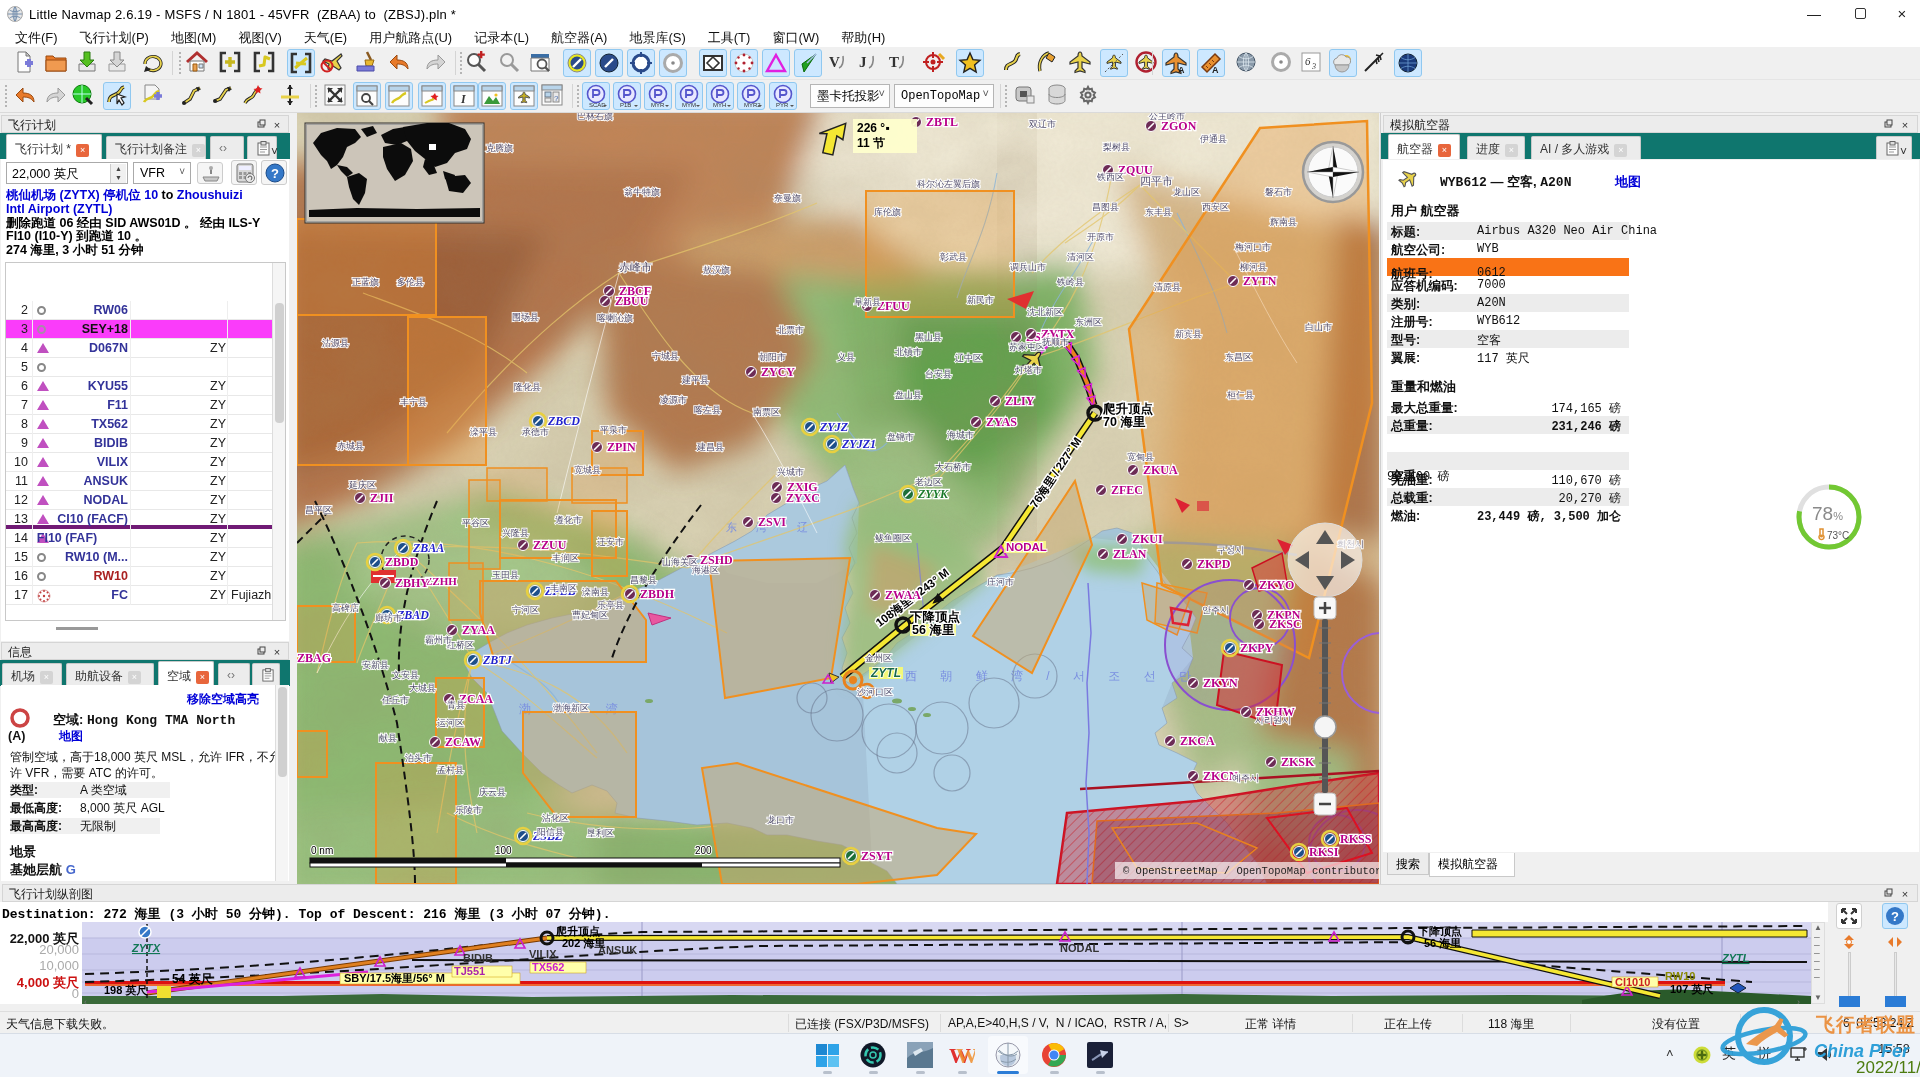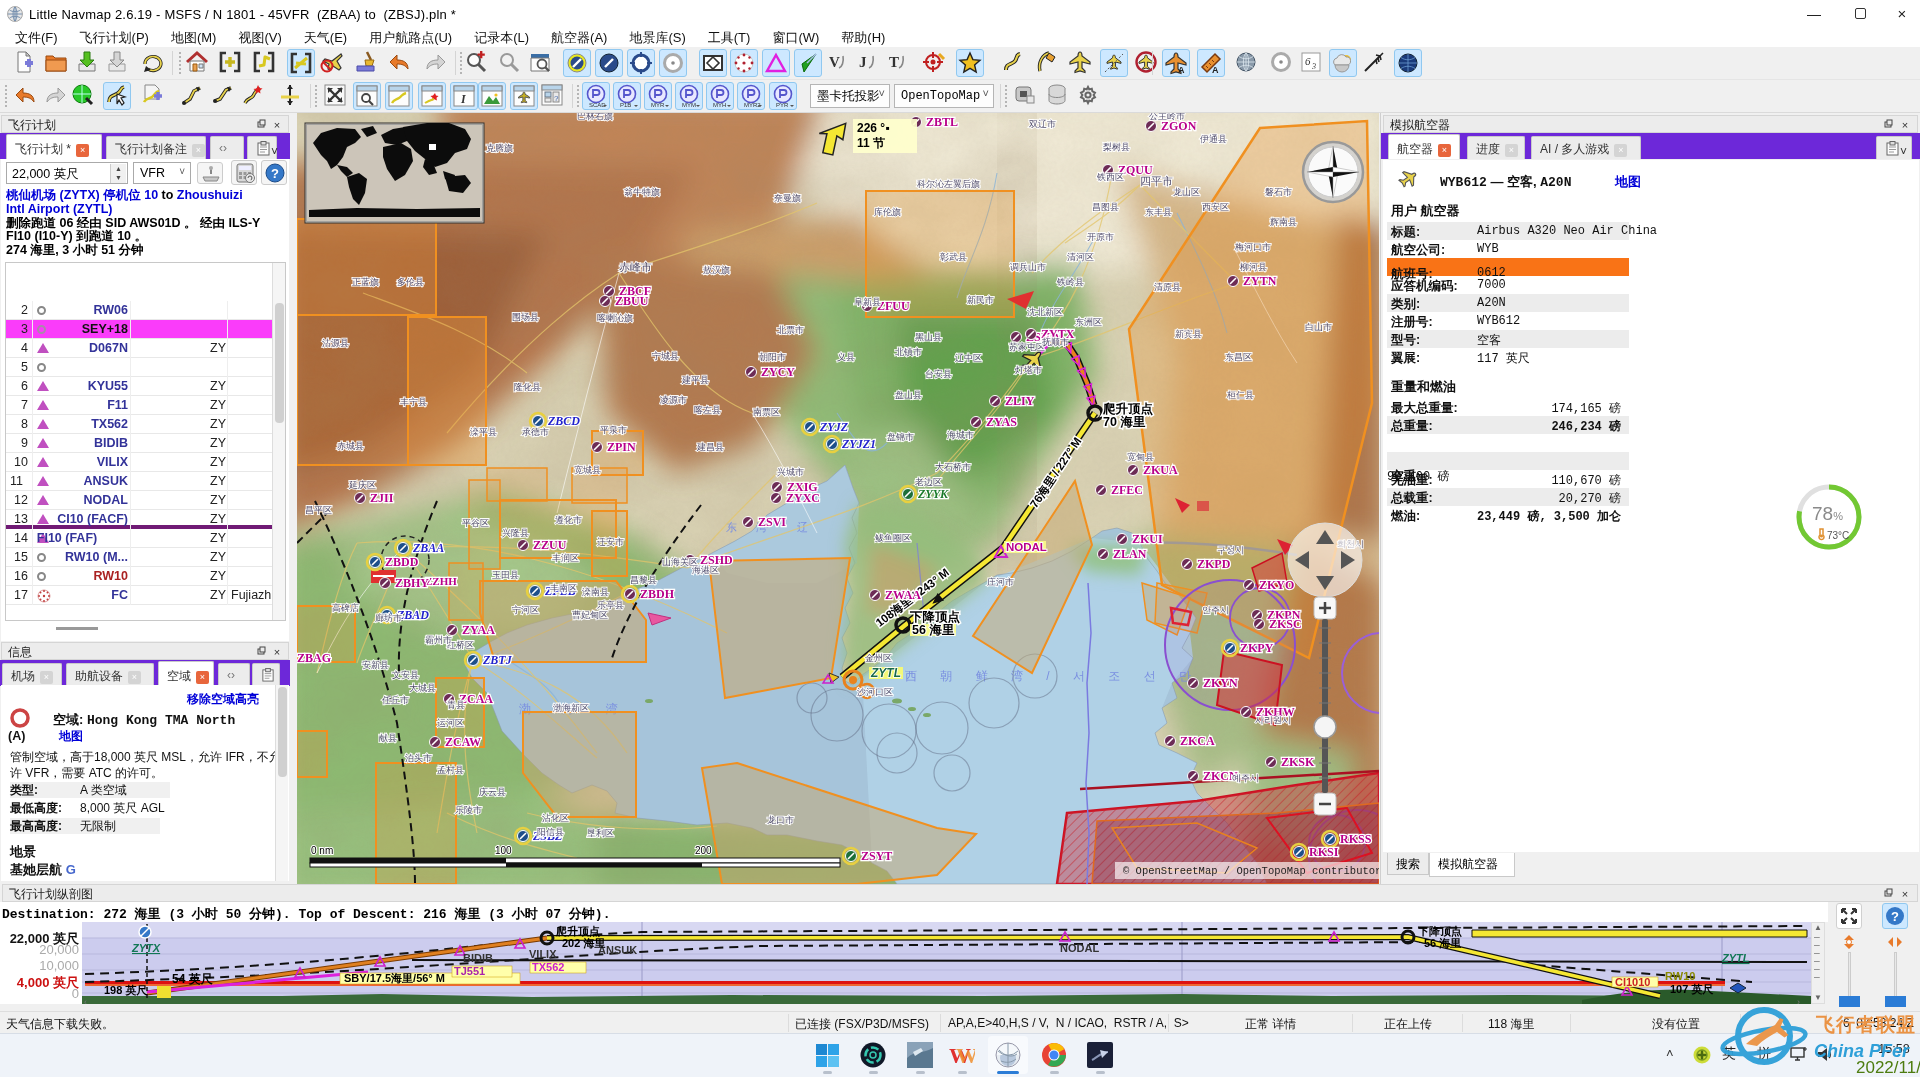--- a/index.html
+++ b/index.html
@@ -14,21 +14,21 @@
 .ic.hl{background:#cde8ff;border:1px solid #90c8f0}
 .ic svg{position:absolute;left:1px;top:1px}
 .sep{position:absolute;top:4px;width:1px;height:24px;background:#d4d4d4}
 .handle{position:absolute;top:4px;width:4px;height:24px;background-image:radial-gradient(circle,#b5b5b5 1px,transparent 1.2px);background-size:4px 4px}
 .combo{position:absolute;top:4px;height:24px;border:1px solid #b5b5b5;background:#fdfdfd;font-size:12.5px;padding:3px 0 0 6px}
 .combo .ca{position:absolute;right:4px;top:2px;color:#555;font-size:11px}
 #leftdock{position:absolute;left:0;top:113px;width:291px;height:771px;background:#f0f0f0}
 #rightdock{position:absolute;left:1380px;top:113px;width:540px;height:771px;background:#f0f0f0;border-left:1px solid #cfcfcf}
 .ptitle{height:18px;background:#ececec;border:1px solid #d5d5d5;font-size:12px;color:#222;padding:1px 0 0 6px;position:relative}
 .pbtn{position:absolute;top:2px;width:14px;height:14px;font-size:11px;line-height:14px;text-align:center;color:#333}
-.tabs{position:relative;height:26px;background:#6d28d9;font-size:12px}
+.tabs{position:relative;height:26px;background:#0f766e;font-size:12px}
 .tab{position:absolute;top:3px;height:23px;background:#ececec;border:1px solid #c9c9c9;border-bottom:none;border-radius:2px 2px 0 0;padding:4px 6px 0 8px;color:#333;white-space:nowrap}
 .tab.act{background:#fff;top:1px;height:25px;padding-top:6px}
 .xr{display:inline-block;width:13px;height:13px;background:#e8663c;border-radius:2px;color:#fff;font-size:9px;line-height:13px;text-align:center;vertical-align:0px;margin-left:5px}
 .xg{display:inline-block;width:13px;height:13px;background:#d4d4d4;border-radius:2px;color:#fff;font-size:9px;line-height:13px;text-align:center;vertical-align:0px;margin-left:5px}
 #profile{position:absolute;left:0;top:884px;width:1920px;height:127px;background:#f0f0f0}
 #statusbar{position:absolute;left:0;top:1011px;width:1920px;height:22px;background:#f0f0f0;font-size:12px;color:#111;border-top:1px solid #ddd}
 #taskbar{position:absolute;left:0;top:1033px;width:1920px;height:44px;background:#eff3f9;border-top:1px solid #d7dde6}
 .tseg{position:absolute;top:4px;font-size:12px;color:#111}
 .vsep{position:absolute;top:2px;width:1px;height:18px;background:#dcdcdc}
 </style></head><body>
@@ -671,21 +671,21 @@
           <div class="abs" style="left:0;top:190px;width:100%;height:19px;background:#fff;border-bottom:1px solid #e8e8e8;font-size:12.5px">
             <span class="abs" style="left:4px;top:2px;width:18px;text-align:right;color:#222">10</span>
             <span class="abs" style="left:31px;top:3px"><span style="display:inline-block;width:0;height:0;border-left:6px solid transparent;border-right:6px solid transparent;border-bottom:10px solid #c050c0"></span></span>
             <span class="abs" style="left:0;top:2px;width:122px;text-align:right;font-weight:bold;color:#333399">VILIX</span>
             <span class="abs" style="left:125px;top:2px;width:95px;text-align:right;color:#222">ZY</span>
             <div class="abs" style="left:26px;top:0;width:1px;height:19px;background:#eee"></div>
             <div class="abs" style="left:124px;top:0;width:1px;height:19px;background:#eee"></div>
             <div class="abs" style="left:221px;top:0;width:1px;height:19px;background:#eee"></div>
           </div>
           <div class="abs" style="left:0;top:209px;width:100%;height:19px;background:#fff;border-bottom:1px solid #e8e8e8;font-size:12.5px">
-            <span class="abs" style="left:4px;top:2px;width:18px;text-align:left;color:#222">11</span>
+            <span class="abs" style="left:4px;top:2px;width:18px;text-align:right;color:#222">11</span>
             <span class="abs" style="left:31px;top:3px"><span style="display:inline-block;width:0;height:0;border-left:6px solid transparent;border-right:6px solid transparent;border-bottom:10px solid #c050c0"></span></span>
             <span class="abs" style="left:0;top:2px;width:122px;text-align:right;font-weight:bold;color:#333399">ANSUK</span>
             <span class="abs" style="left:125px;top:2px;width:95px;text-align:right;color:#222">ZY</span>
             <div class="abs" style="left:26px;top:0;width:1px;height:19px;background:#eee"></div>
             <div class="abs" style="left:124px;top:0;width:1px;height:19px;background:#eee"></div>
             <div class="abs" style="left:221px;top:0;width:1px;height:19px;background:#eee"></div>
           </div>
           <div class="abs" style="left:0;top:228px;width:100%;height:19px;background:#fff;border-bottom:1px solid #e8e8e8;font-size:12.5px">
             <span class="abs" style="left:4px;top:2px;width:18px;text-align:right;color:#222">12</span>
             <span class="abs" style="left:31px;top:3px"><span style="display:inline-block;width:0;height:0;border-left:6px solid transparent;border-right:6px solid transparent;border-bottom:10px solid #c050c0"></span></span>
@@ -1406,21 +1406,21 @@
 <div class="abs" style="left:4px;top:62px;width:242px;height:18px;background:#ececec;padding-top:2px"><b style="margin-left:4px">标题:</b><span class="abs" style="left:90px;white-space:nowrap;font-family:'Liberation Mono';font-size:12px">Airbus A320 Neo Air China</span></div>
       <div class="abs" style="left:4px;top:80px;width:242px;height:18px;padding-top:2px"><b style="margin-left:4px">航空公司:</b><span class="abs" style="left:90px;white-space:nowrap;font-family:'Liberation Mono';font-size:12px">WYB</span></div>
       <div class="abs" style="left:4px;top:98px;width:242px;height:18px;background:#f97316;padding-top:8px"><b style="margin-left:4px">航班号:</b><span class="abs" style="left:90px;white-space:nowrap;font-family:'Liberation Mono';font-size:12px">0612</span></div>
       <div class="abs" style="left:4px;top:116px;width:242px;height:18px;padding-top:2px"><b style="margin-left:4px">应答机编码:</b><span class="abs" style="left:90px;white-space:nowrap;font-family:'Liberation Mono';font-size:12px">7000</span></div>
       <div class="abs" style="left:4px;top:134px;width:242px;height:18px;background:#ececec;padding-top:2px"><b style="margin-left:4px">类别:</b><span class="abs" style="left:90px;white-space:nowrap;font-family:'Liberation Mono';font-size:12px">A20N</span></div>
       <div class="abs" style="left:4px;top:152px;width:242px;height:18px;padding-top:2px"><b style="margin-left:4px">注册号:</b><span class="abs" style="left:90px;white-space:nowrap;font-family:'Liberation Mono';font-size:12px">WYB612</span></div>
       <div class="abs" style="left:4px;top:170px;width:242px;height:18px;background:#ececec;padding-top:2px"><b style="margin-left:4px">型号:</b><span class="abs" style="left:90px;white-space:nowrap;font-family:'Liberation Mono';font-size:12px">空客</span></div>
       <div class="abs" style="left:4px;top:188px;width:242px;height:18px;padding-top:2px"><b style="margin-left:4px">翼展:</b><span class="abs" style="left:90px;white-space:nowrap;font-family:'Liberation Mono';font-size:12px">117 英尺</span></div>
       <div class="abs" style="left:8px;top:218px;font-weight:bold;font-size:13px">重量和燃油</div>
       <div class="abs" style="left:4px;top:238px;width:242px;height:18px;padding-top:2px"><b style="margin-left:4px">最大总重量:</b><span class="abs" style="left:0;width:234px;text-align:right;font-family:'Liberation Mono';font-size:12px">174,165 磅</span></div>
-      <div class="abs" style="left:4px;top:256px;width:242px;height:18px;background:#ececec;padding-top:2px"><b style="margin-left:4px">总重量:</b><span class="abs" style="left:0;width:234px;text-align:right;font-weight:bold;font-family:'Liberation Mono';font-size:12px">246,234 磅</span></div>
+      <div class="abs" style="left:4px;top:256px;width:242px;height:18px;background:#ececec;padding-top:2px"><b style="margin-left:4px">总重量:</b><span class="abs" style="left:0;width:234px;text-align:right;font-weight:bold;font-family:'Liberation Mono';font-size:12px">231,246 磅</span></div>
       <div class="abs" style="left:4px;top:292px;width:242px;height:18px;background:#ececec;padding-top:16px"><b style="margin-left:4px">空重:</b><span class="abs" style="left:0;width:234px;text-align:left;font-family:'Liberation Mono';font-size:12px">90,400 磅</span></div>
       <div class="abs" style="left:4px;top:310px;width:242px;height:18px;padding-top:2px"><b style="margin-left:4px">无油重:</b><span class="abs" style="left:0;width:234px;text-align:right;font-family:'Liberation Mono';font-size:12px">110,670 磅</span></div>
       <div class="abs" style="left:4px;top:328px;width:242px;height:18px;background:#ececec;padding-top:2px"><b style="margin-left:4px">总载重:</b><span class="abs" style="left:0;width:234px;text-align:right;font-family:'Liberation Mono';font-size:12px">20,270 磅</span></div>
       <div class="abs" style="left:4px;top:346px;width:242px;height:18px;padding-top:2px"><b style="margin-left:4px">燃油:</b><span class="abs" style="left:0;width:234px;text-align:right;font-weight:bold;font-family:'Liberation Mono';font-size:12px">23,449 磅, 3,500 加仑</span></div>
    <svg class="abs" style="left:411px;top:322px" width="70" height="70" viewBox="0 0 70 70">
      <circle cx="35" cy="35" r="30" fill="#fff" stroke="#e0e0e0" stroke-width="5"></circle>
      <circle cx="35" cy="35" r="30" fill="none" stroke="#72c833" stroke-width="5" stroke-dasharray="147 42" stroke-dashoffset="0" transform="rotate(-90 35 35)"></circle>
      <text x="18" y="38" font-size="19" fill="#8a8a8a">78<tspan font-size="11">%</tspan></text>
      <path d="M26 47v6a2.5 2.5 0 1 0 3 0v-6z" fill="none" stroke="#e09030" stroke-width="1.5"></path>
      <circle cx="27.5" cy="54" r="1.6" fill="#e09030"></circle>

